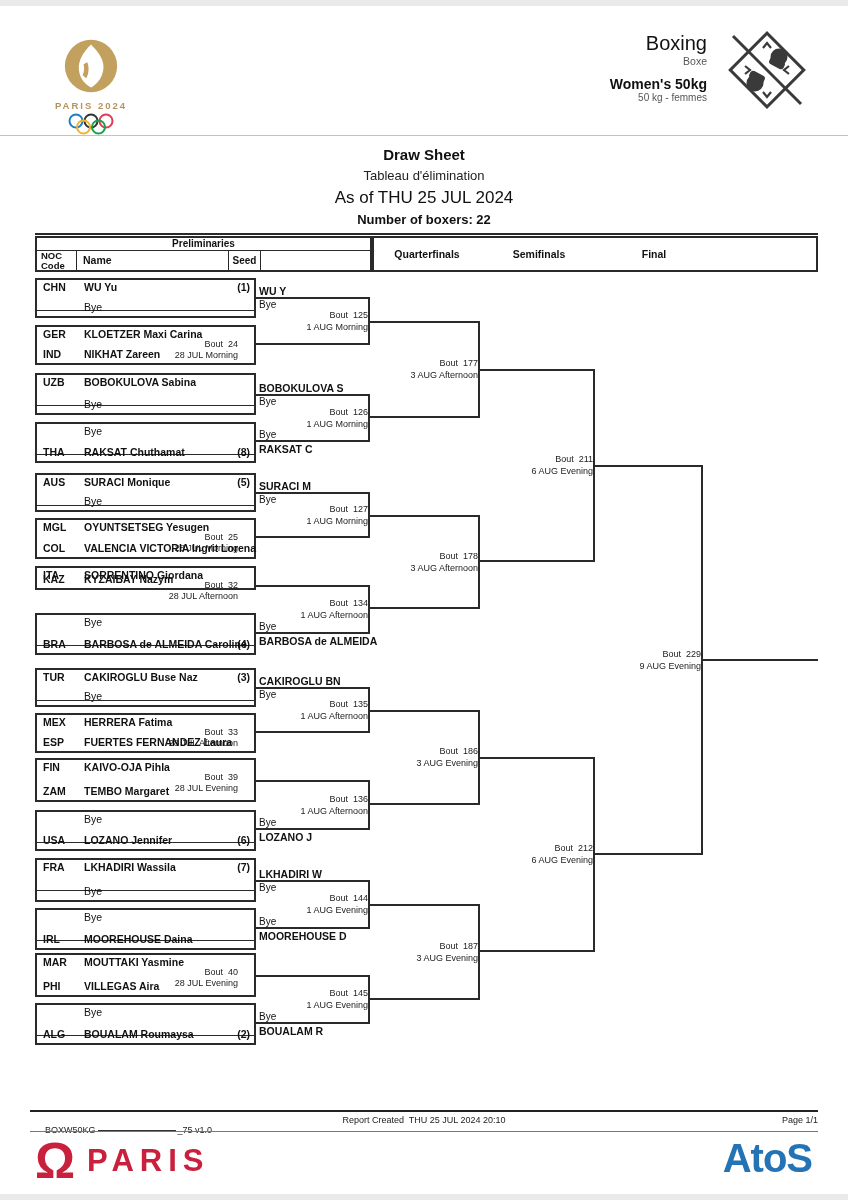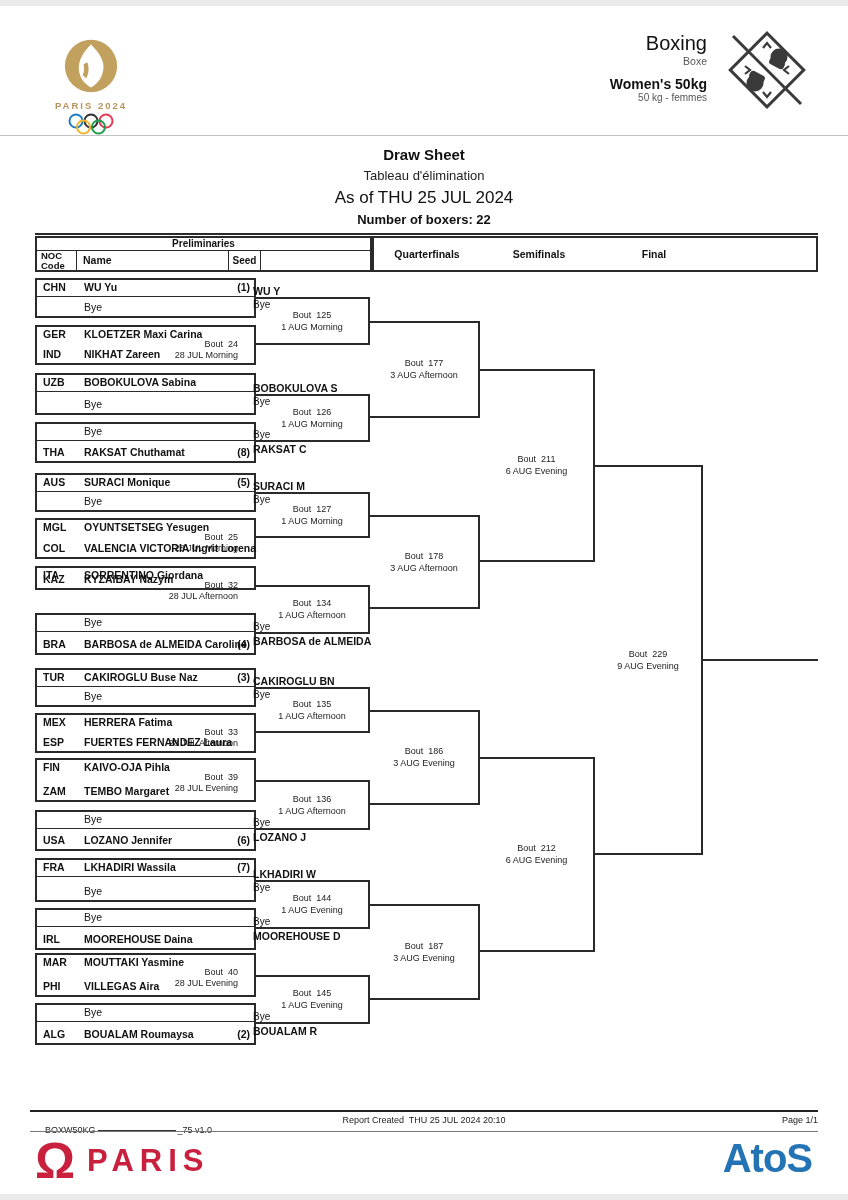--- a/index.html
+++ b/index.html
@@ -5,30 +5,30 @@
   *{box-sizing:border-box;margin:0;padding:0}
   html,body{background:#fff}
   .page{position:relative;width:848px;height:1200px;background:#fff;overflow:hidden;
         font-family:"Liberation Sans",sans-serif;color:#111}
   .abs{position:absolute}
   .edge{position:absolute;left:0;right:0;background:#eaeaea}
   
   .pair{position:absolute;left:35px;width:221px;border:2px solid #2a2a2a;background:#fff}
   .prow{position:absolute;left:0;right:0;height:13px;font-size:10.5px;line-height:13px}
   .r1{top:1px}.r2{bottom:2px}
-  .r1.mid{height:16px;border-bottom:1.5px solid #2a2a2a}
+  .r1.mid{height:30px;border-bottom:1.5px solid #2a2a2a}
   .noc{position:absolute;left:6px;font-weight:bold}
   .nm{position:absolute;left:47px;font-weight:bold;white-space:nowrap}
   .nm.bye{font-weight:normal}
   .sd{position:absolute;right:4px;font-weight:bold}
   .pbout{position:absolute;right:16px;top:12px;text-align:right;font-size:9px;line-height:10.5px;color:#222;white-space:pre}
   
   .bk{position:absolute;border:2px solid #2a2a2a;border-left:none;background:transparent}
-  .bkt{position:absolute;left:0;right:0;text-align:center;font-size:9px;line-height:12px;color:#222;white-space:pre}
-  .wl{position:absolute;left:253px;font-size:10.5px;font-weight:bold;white-space:nowrap;line-height:12px}
+  .bkt{position:absolute;left:0;right:0;text-align:right;font-size:9px;line-height:12px;color:#222;white-space:pre}
+  .wl{position:absolute;left:259px;font-size:10.5px;font-weight:bold;white-space:nowrap;line-height:12px}
   .wl.bye{font-weight:normal;font-size:10px}
   
   .hdrbox{position:absolute;border:2px solid #2a2a2a}
   .hcell{position:absolute;font-weight:bold}
   
   .ctr{position:absolute;left:0;width:100%;text-align:center}
   .ftxt{position:absolute;font-size:9px;color:#222;white-space:pre}
 </style>
 </head>
 <body>

